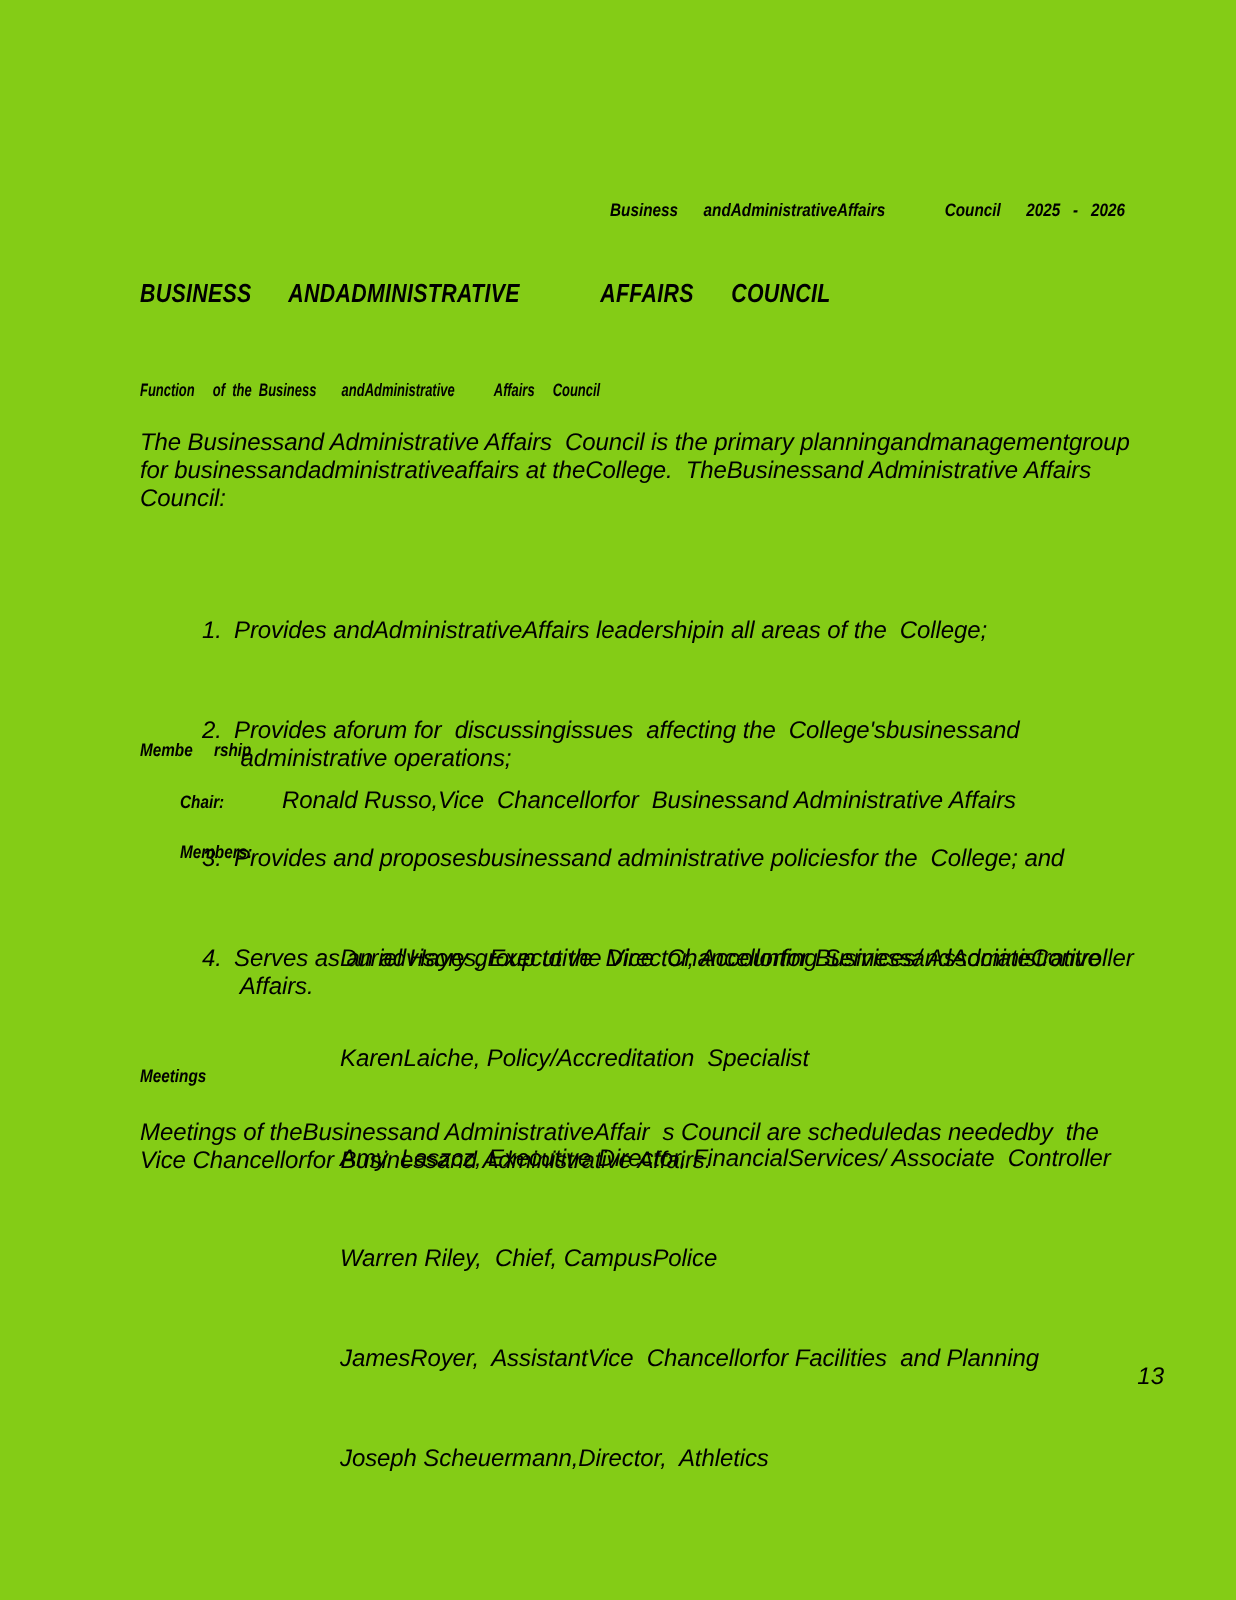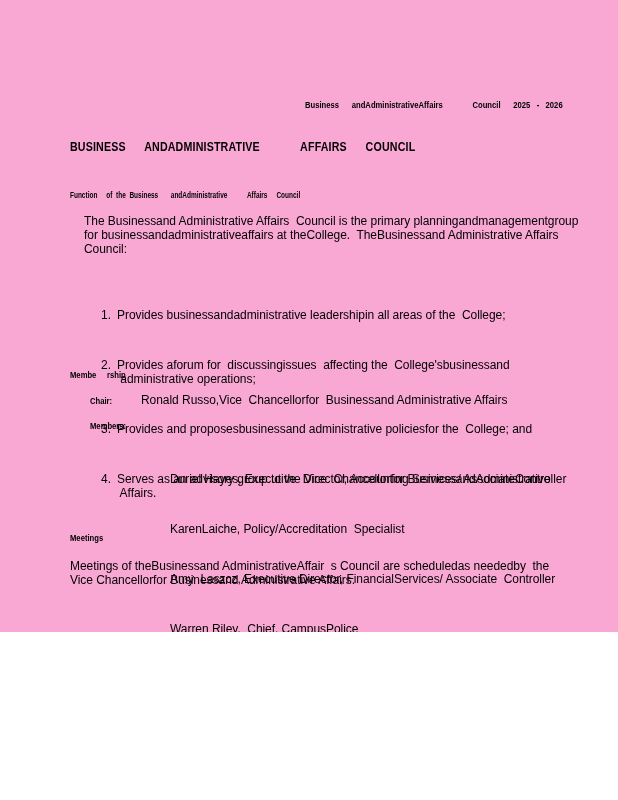--- a/index.html
+++ b/index.html
@@ -1,23 +1,24 @@
 <!DOCTYPE html>
 <html><head>
 <meta charset="utf-8">
 <style>
   html,body{margin:0;padding:0;}
   body{background:#ffffff;}
   .page{
     position:relative;
-    width:618px;height:632px;
-    background:#f9a8d4;
+    width:618px;height:800px;
+    background:#84cc16;
     color:#000000;
     font-family:"Liberation Sans", sans-serif;
     overflow:hidden;
+    font-style:italic;
   }
   .abs{position:absolute;white-space:pre;}
   .small{font-size:9px;font-weight:bold;transform-origin:0 0;}
   .sx85{transform:scaleX(0.85);}
   .sx82{transform:scaleX(0.82);}
   .sx72{transform:scaleX(0.72);}
   .title{font-size:13px;font-weight:bold;transform-origin:0 0;letter-spacing:0.2px;}
   .body12{font-size:12px;line-height:14px;letter-spacing:-0.05px;}
   .list{left:101px;top:272px;}
   .list-row{display:flex;}
@@ -30,28 +31,28 @@
 <body>
 
 <div class="page">
 
   <div class="abs small sx85" style="left:305px;top:100px;">Business      andAdministrativeAffairs              Council      2025   -   2026</div>
 
   <div class="abs title sx82" style="left:70px;top:139px;">BUSINESS      ANDADMINISTRATIVE             AFFAIRS      COUNCIL</div>
 
   <div class="abs small sx72" style="left:70px;top:190px;">Function     of  the  Business       andAdministrative           Affairs     Council</div>
 
-  <div class="abs body12" style="left:84px;top:214px;">The Businessand Administrative Affairs  Council is the primary planningandmanagementgroup
+  <div class="abs body12" style="left:70px;top:214px;">The Businessand Administrative Affairs  Council is the primary planningandmanagementgroup
 for businessandadministrativeaffairs at theCollege.  TheBusinessand Administrative Affairs
 Council:</div>
 
   <div class="abs list">
     <div class="list-row">
       <span class="list-num">1.</span>
-      <span class="list-text">Provides businessandadministrative leadershipin all areas of the  College;</span>
+      <span class="list-text">Provides andAdministrativeAffairs leadershipin all areas of the  College;</span>
     </div>
     <div class="list-row">
       <span class="list-num">2.</span>
       <span class="list-text">Provides aforum for  discussingissues  affecting the  College'sbusinessand
  administrative operations;</span>
     </div>
     <div class="list-row">
       <span class="list-num">3.</span>
       <span class="list-text">Provides and proposesbusinessand administrative policiesfor the  College; and</span>
     </div>
@@ -69,20 +70,21 @@
   <div class="abs body12" style="left:141px;top:393px;text-align:center;">Ronald Russo,Vice  Chancellorfor  Businessand Administrative Affairs</div>
 
   <div class="abs small sx85" style="left:90px;top:421px;">Members:</div>
 
   <div class="abs members" style="left:170px;top:436px;">
     <div class="member-row">Duriel Hayes, Executive  Director, Accounting Services/ AssociateController</div>
     <div class="member-row">KarenLaiche, Policy/Accreditation  Specialist</div>
     <div class="member-row">Amy  Laszcz, Executive Director, FinancialServices/ Associate  Controller</div>
     <div class="member-row">Warren Riley,  Chief, CampusPolice</div>
     <div class="member-row">JamesRoyer,  AssistantVice  Chancellorfor Facilities  and Planning</div>
+    <div class="member-row">Joseph Scheuermann,Director,  Athletics</div>
   </div>
 
   <div class="abs small sx85" style="left:70px;top:533px;">Meetings</div>
 
   <div class="abs body12" style="left:70px;top:559px;">Meetings of theBusinessand AdministrativeAffair  s Council are scheduledas neededby  the
 Vice Chancellorfor Businessand Administrative Affairs.</div>
 
   <div class="abs pagenum">13</div>
 
 </div>

